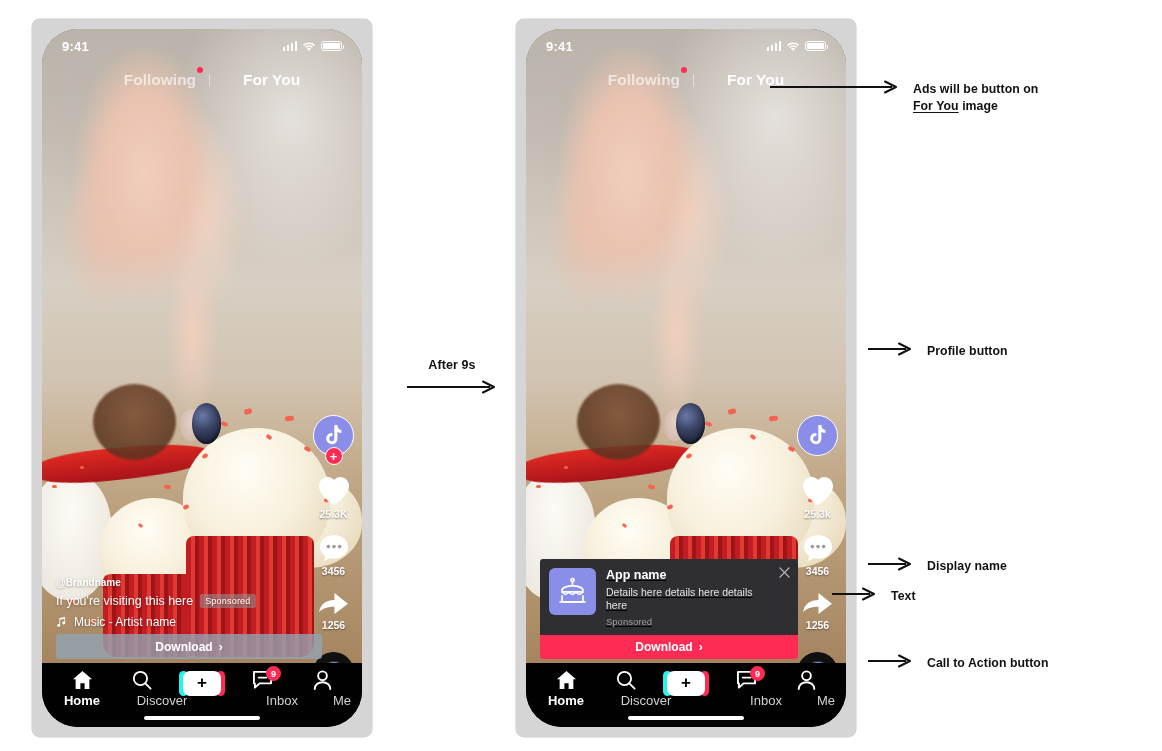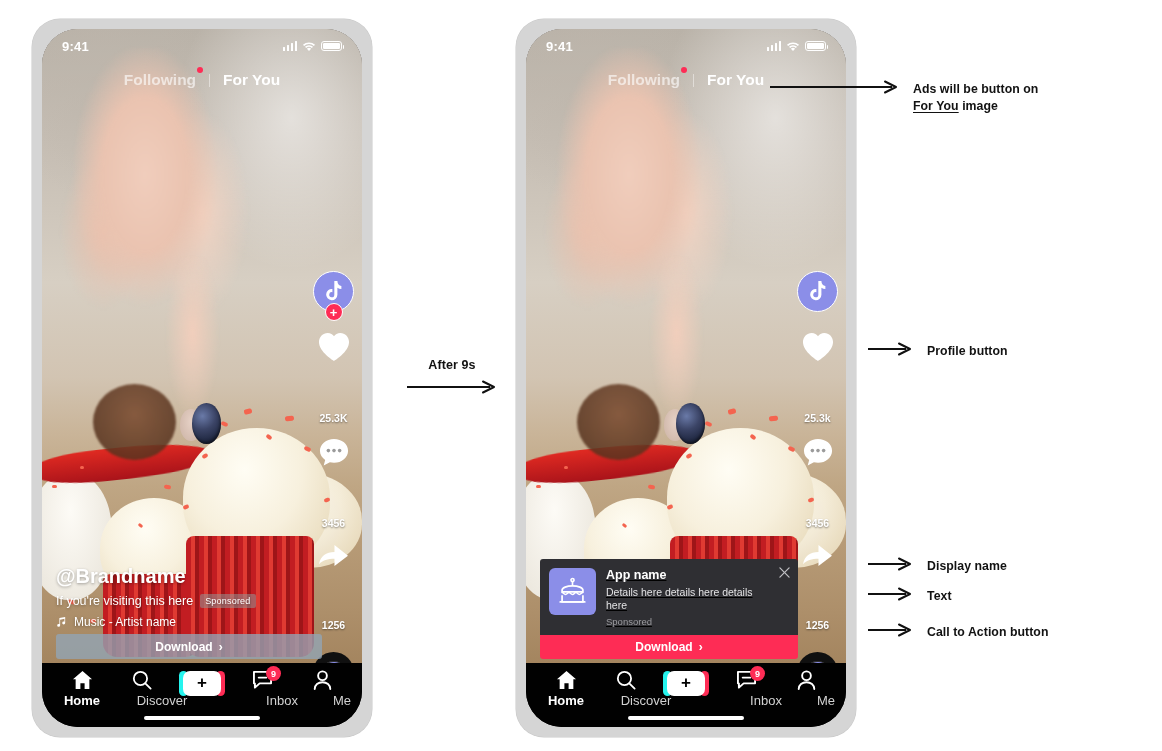--- a/index.html
+++ b/index.html
@@ -9,21 +9,21 @@
     font-family: "Liberation Sans", sans-serif;
     overflow: hidden;
   }
   .stage { position: relative; width: 1162px; height: 751px; }
 
   
   .phone {
     position: absolute;
     width: 340px; height: 718px;
     background: #d5d5d5;
-    border-radius: 28px;
+    border-radius: 8px;
     padding: 10px;
     box-shadow: 0 0 0 0.5px #c9c9c9;
   }
   .phone.one { left: 32px; top: 19px; }
   .phone.two { left: 516px; top: 19px; }
 
   .screen {
     position: relative;
     width: 320px; height: 698px;
     border-radius: 36px;
@@ -120,21 +120,21 @@
     position:relative; padding:1px;
   }
   .batt::after{ content:""; position:absolute; right:-3.2px; top:3px; width:1.6px; height:4px; background:#fff; border-radius:0 1px 1px 0;}
   .batt span{ display:block; height:100%; background:#fff; border-radius:1.2px; }
 
   
   .toptabs {
     position:absolute; left:0; right:0; top:42px; z-index:6;
     display:flex; align-items:center; justify-content:center; gap:13px;
   }
-  .tab { font-size:15.5px; font-weight:700; color:#fff; position:relative; }
+  .tab { font-size:15.5px; font-weight:700; color:#fff; position:relative;margin-left:20px; }
   .tab.inactive { color: rgba(255,255,255,.62); font-weight:600; }
   .tabdot {
     position:absolute; width:6px; height:6px; border-radius:50%;
     background:#fe2c55; top:-4px; right:-7px;
   }
   .tabdiv { width:1px; height:13px; background:rgba(255,255,255,.45); }
 
   
   .rail {
     position:absolute; right:8px; bottom:96px; z-index:6;
@@ -150,40 +150,39 @@
     position:absolute; left:50%; transform:translateX(-50%); bottom:-9px;
     width:18px; height:18px; border-radius:50%;
     background:#fe2c55; color:#fff; font-size:13px; font-weight:700;
     display:flex; align-items:center; justify-content:center; line-height:1;
     border:1.4px solid #fff;
   }
   .railitem { display:flex; flex-direction:column; align-items:center; gap:2px; }
   .railcount {
     font-size:10.5px; font-weight:700; color:#fff;
     text-shadow:0 1px 2px rgba(0,0,0,.45);
-    margin-top:48px;
   }
   .disc {
     position:absolute; right:8px; bottom:34px; z-index:6;
     width:41px; height:41px; border-radius:50%;
     background: radial-gradient(circle at 50% 50%, #2d2d2d 0 40%, #101010 41% 100%);
     display:flex; align-items:center; justify-content:center;
   }
   .disc .inner {
     width:22px;height:22px;border-radius:50%;background:#8b8ee8;
     display:flex;align-items:center;justify-content:center;
   }
   .notes { position:absolute; right:52px; bottom:38px; z-index:6; opacity:.85;}
 
   
   .caption {
     position:absolute; left:14px; right:74px; bottom:98px; z-index:6; color:#fff;
   }
   .handle {
-    font-size:20px; font-weight:700; margin-bottom:6px;
+    font-size:10px; font-weight:700; margin-bottom:6px;
     text-shadow:0 1px 3px rgba(0,0,0,.35);
   }
   .descline {
     font-size:12.5px; display:flex; align-items:center; gap:7px; margin-bottom:7px;
     text-shadow:0 1px 3px rgba(0,0,0,.35);
   }
   .sponsored-tag {
     font-size:9px; background:rgba(150,150,150,.55); color:#fff;
     padding:2px 5px; border-radius:2px; letter-spacing:.2px;
   }
@@ -669,29 +668,29 @@
   </div>
 
   <div class="anno" style="left:868px; top:557px;">
     <svg class="arrow-svg" width="46" height="14" viewBox="0 0 46 14">
       <line x1="0" y1="7" x2="38" y2="7" stroke="#111" stroke-width="2"></line>
       <polyline points="31,1.5 42,7 31,12.5" fill="none" stroke="#111" stroke-width="2" stroke-linecap="round" stroke-linejoin="round"></polyline>
     </svg>
     <div class="txt">Display name</div>
   </div>
 
-  <div class="anno" style="left:868px; top:587px;">
+  <div class="anno" style="left:832px; top:587px;">
     <svg class="arrow-svg" width="46" height="14" viewBox="0 0 46 14">
       <line x1="0" y1="7" x2="38" y2="7" stroke="#111" stroke-width="2"></line>
       <polyline points="31,1.5 42,7 31,12.5" fill="none" stroke="#111" stroke-width="2" stroke-linecap="round" stroke-linejoin="round"></polyline>
     </svg>
     <div class="txt">Text</div>
   </div>
 
-  <div class="anno" style="left:868px; top:623px;">
+  <div class="anno" style="left:868px; top:654px;">
     <svg class="arrow-svg" width="46" height="14" viewBox="0 0 46 14">
       <line x1="0" y1="7" x2="38" y2="7" stroke="#111" stroke-width="2"></line>
       <polyline points="31,1.5 42,7 31,12.5" fill="none" stroke="#111" stroke-width="2" stroke-linecap="round" stroke-linejoin="round"></polyline>
     </svg>
     <div class="txt">Call to Action button</div>
   </div>
 
 </div>
 
 </body></html>

